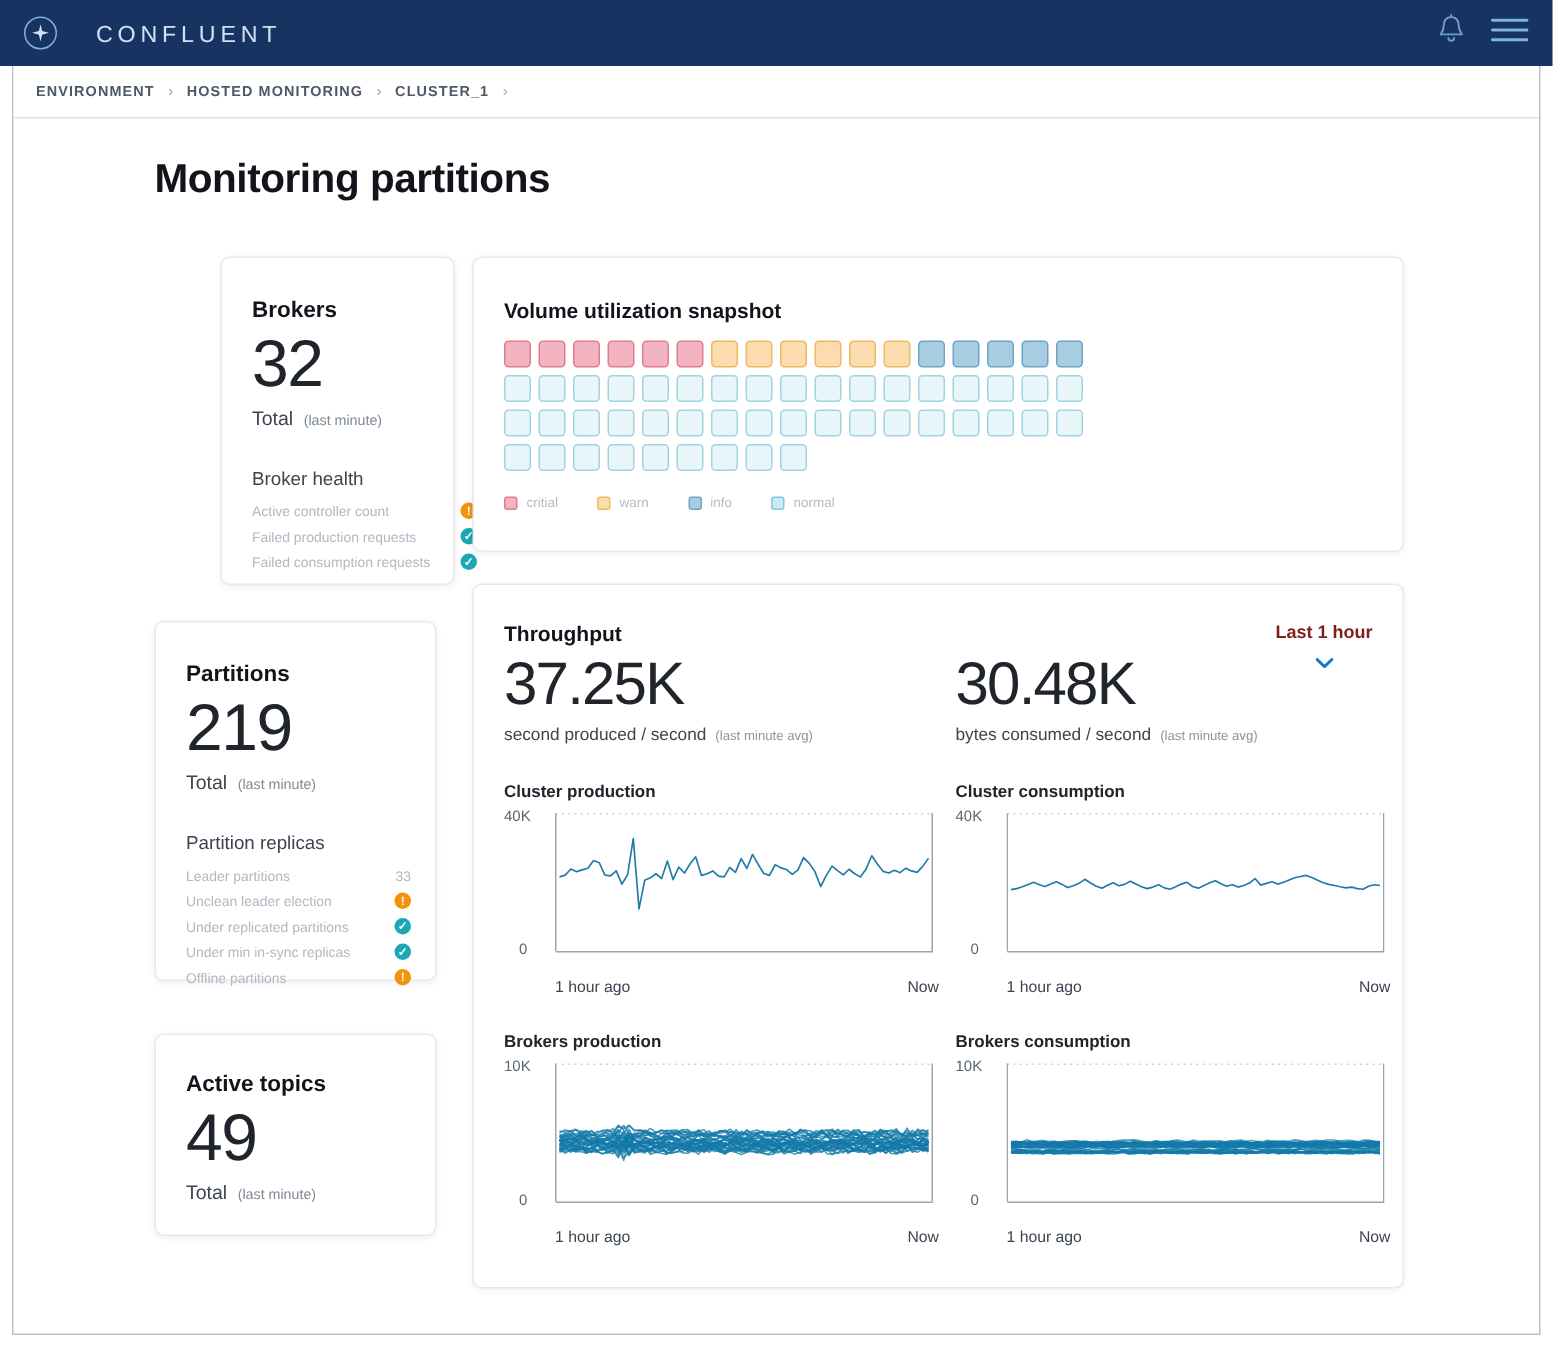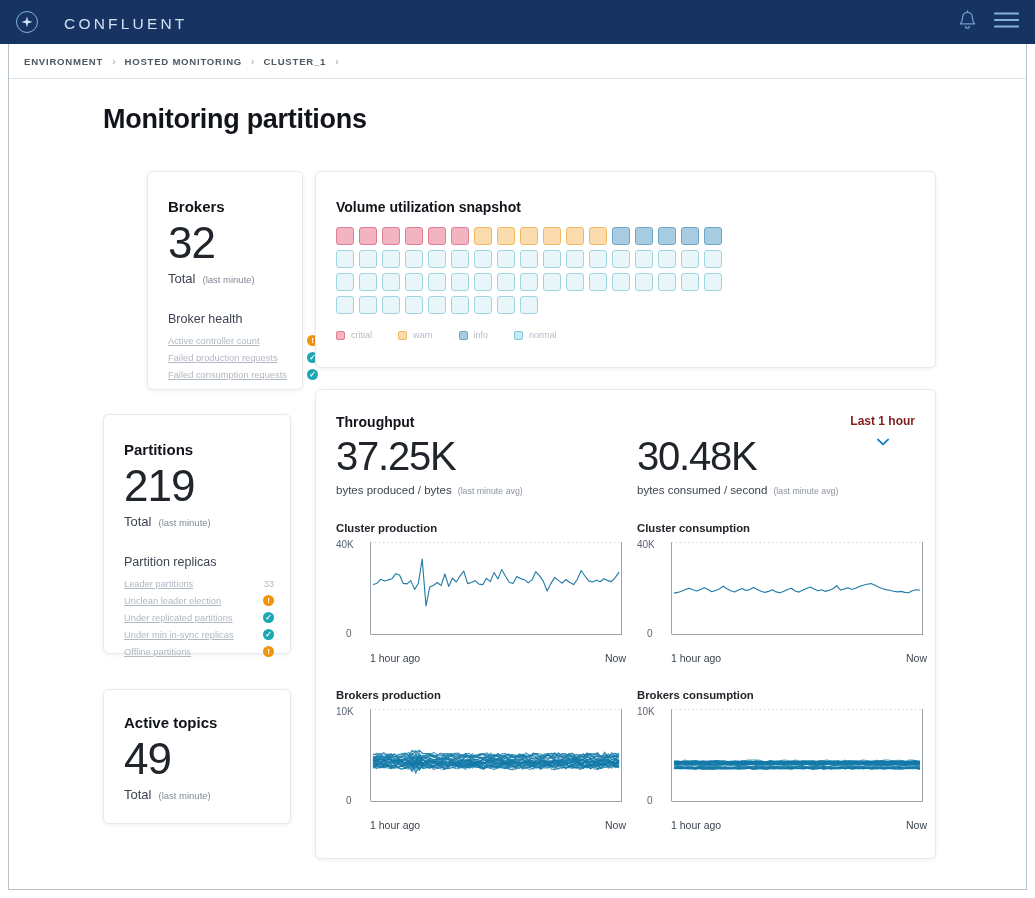--- a/index.html
+++ b/index.html
@@ -91,21 +91,21 @@
   }
   .stat-total-row { display: flex; align-items: baseline; gap: 7px; }
   .stat-total { font-size: 13px; color: #3c4450; font-weight: 400; }
   .stat-sub { font-size: 9.5px; color: #7f8a96; }
   .health-title { font-size: 12.5px; color: #3c4450; font-weight: 400; }
   .health-row {
     display: flex; align-items: center;
     font-size: 9.3px; color: #b0b8c2;
     height: 17px;
   }
-  .health-row .hl { flex: 1 1 auto; text-decoration: underline; }
+  .health-row .hl { flex: 1 1 auto; }
   .health-row .hv { font-size: 9.3px; color: #b0b8c2; }
   .badge {
     width: 11px; height: 11px; border-radius: 50%;
     display: flex; align-items: center; justify-content: center;
     flex: 0 0 auto;
   }
   .badge.warn { background: #f2920d; }
   .badge.ok { background: #1ba7b4; }
   .badge span { font-size: 8px; color: #fff; font-weight: 700; line-height: 1; }
 
@@ -365,21 +365,21 @@
     <span>Last 1 hour</span>
     <span>
       <svg width="12" height="8" viewBox="0 0 12 8">
         <path d="M1 1.6 L6 6.4 L11 1.6" fill="none" stroke="#1a7bc4" stroke-width="1.9" stroke-linecap="round" stroke-linejoin="round"></path>
       </svg>
     </span>
   </div>
 
   <div style="position:absolute; left:20px; top:46px;" class="tp-big">37.25K</div>
   <div style="position:absolute; left:20px; top:94px; display:flex; align-items:baseline;">
-    <span class="tp-unit">bytes produced / bytes</span>
+    <span class="tp-unit">second produced / second</span>
     <span class="tp-unit-sub">(last minute avg)</span>
   </div>
 
   <div style="position:absolute; left:321px; top:46px;" class="tp-big">30.48K</div>
   <div style="position:absolute; left:321px; top:94px; display:flex; align-items:baseline;">
     <span class="tp-unit">bytes consumed / second</span>
     <span class="tp-unit-sub">(last minute avg)</span>
   </div>
 
   <div style="position:absolute; left:20px; top:132px; width:290px; height:155px;">

